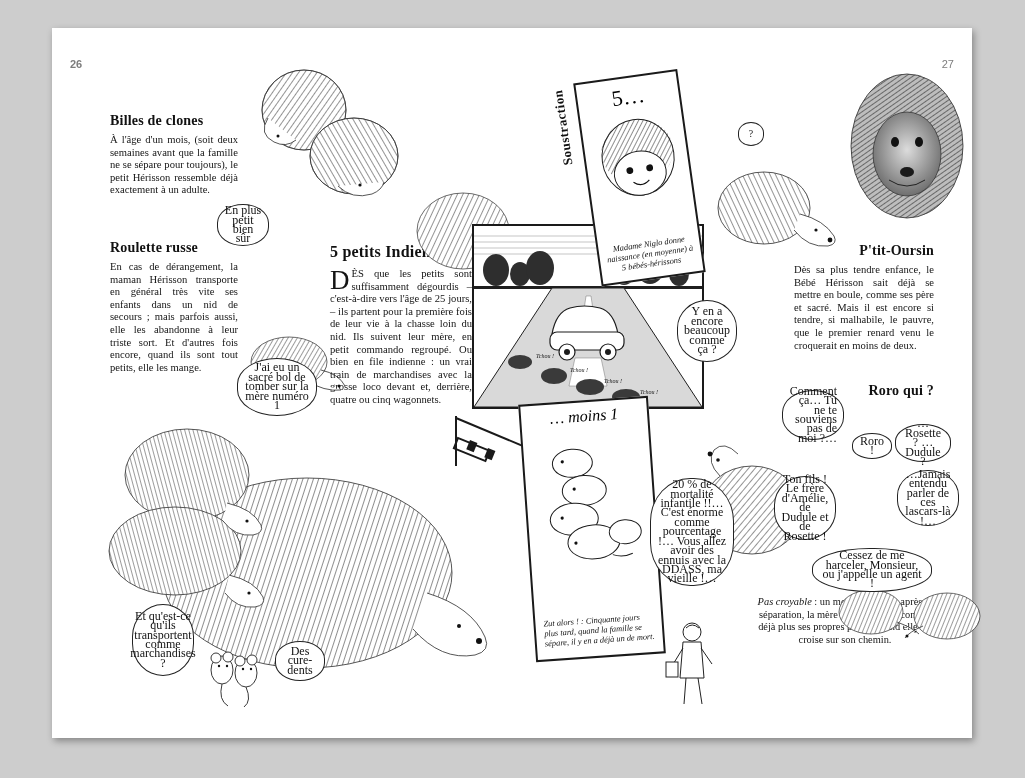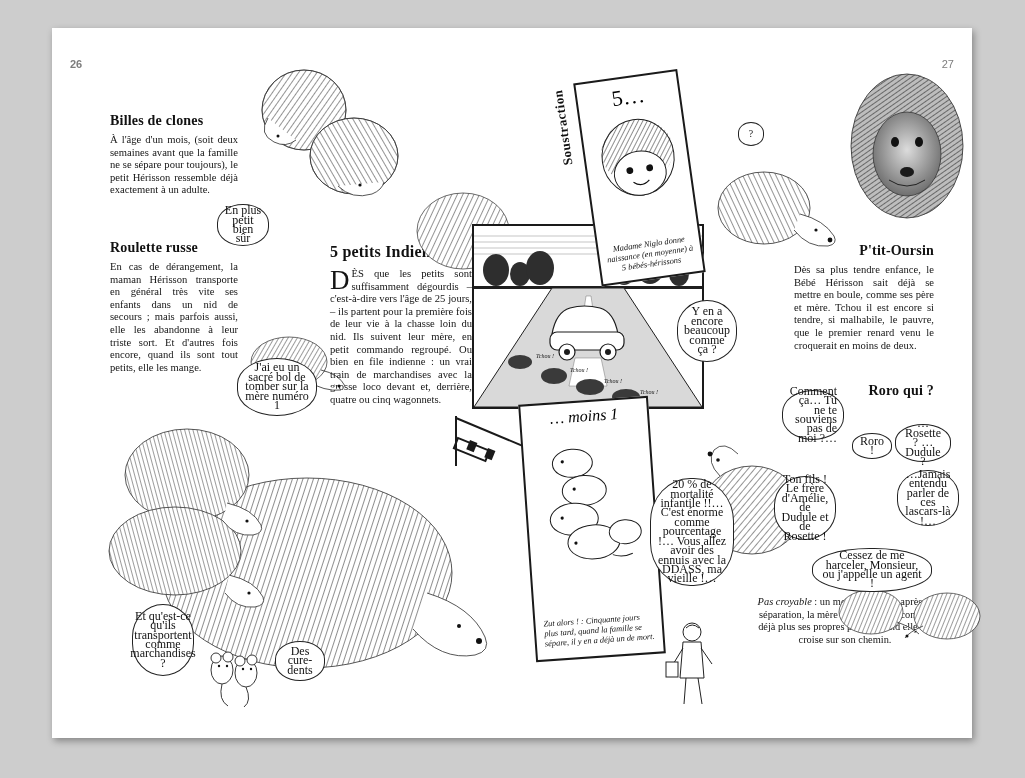--- a/index.html
+++ b/index.html
@@ -132,21 +132,21 @@
     </div>
   </div>
 
   <div id="sec-indiens">
     <h2 class="head">5 petits Indiens</h2>
     <p class="body-txt"><span class="dropcap">D</span><span>ÈS que les petits sont suffisamment dégourdis – c'est-à-dire vers l'âge de 25 jours, – ils partent pour la première fois de leur vie à la chasse loin du nid. Ils suivent leur mère, en petit commando regroupé. Ou bien en file indienne : un vrai train de marchandises avec la grosse loco devant et, derrière, quatre ou cinq wagonnets.</span></p>
   </div>
 
   <div id="sec-oursin">
     <h2 class="head">P'tit-Oursin</h2>
-    <p class="body-txt">Dès sa plus tendre enfance, le Bébé Hérisson sait déjà se mettre en boule, comme ses père et mère. Tchou il est encore si tendre, si malhabile, le pauvre, que le premier renard venu le croquerait en moins de deux.</p>
+    <p class="body-txt">Dès sa plus tendre enfance, le Bébé Hérisson sait déjà se mettre en boule, comme ses père et sacré. Mais il est encore si tendre, si malhabile, le pauvre, que le premier renard venu le croquerait en moins de deux.</p>
   </div>
 
   <div id="sec-roro">
     <h2 class="head">Roro qui ?</h2>
   </div>
 
   <p id="sec-pascroyable"><i>Pas croyable</i><span> : un mois seulement après la séparation, la mère Hérisson ne reconnaît déjà plus ses propres petits, quand elle les croise sur son chemin.</span></p>
 
   <div class="art" style="left:190px;top:20px;">
     <svg width="180" height="160" viewBox="0 0 180 160">

